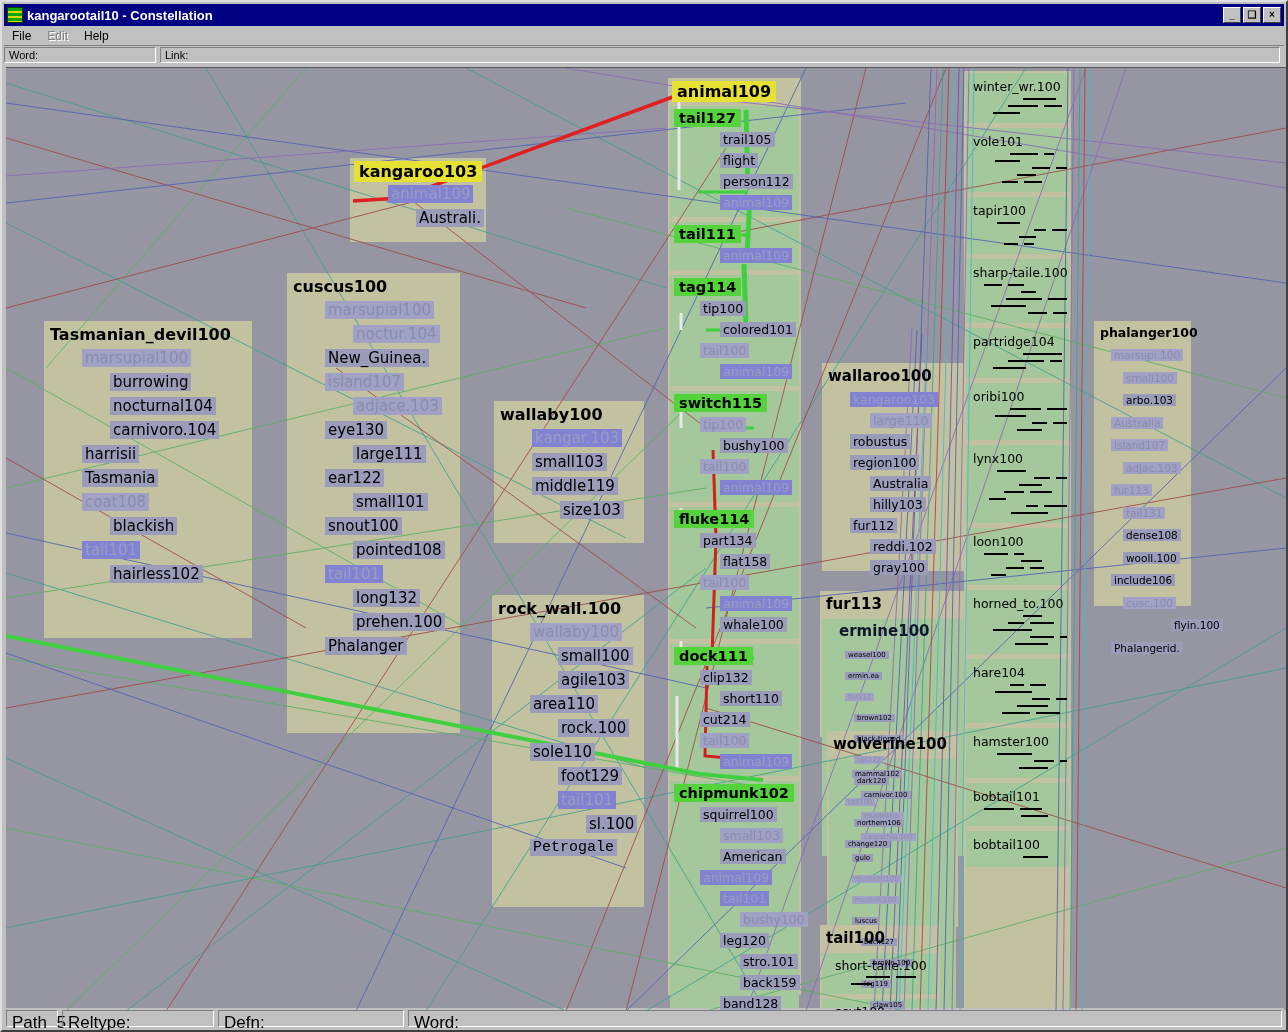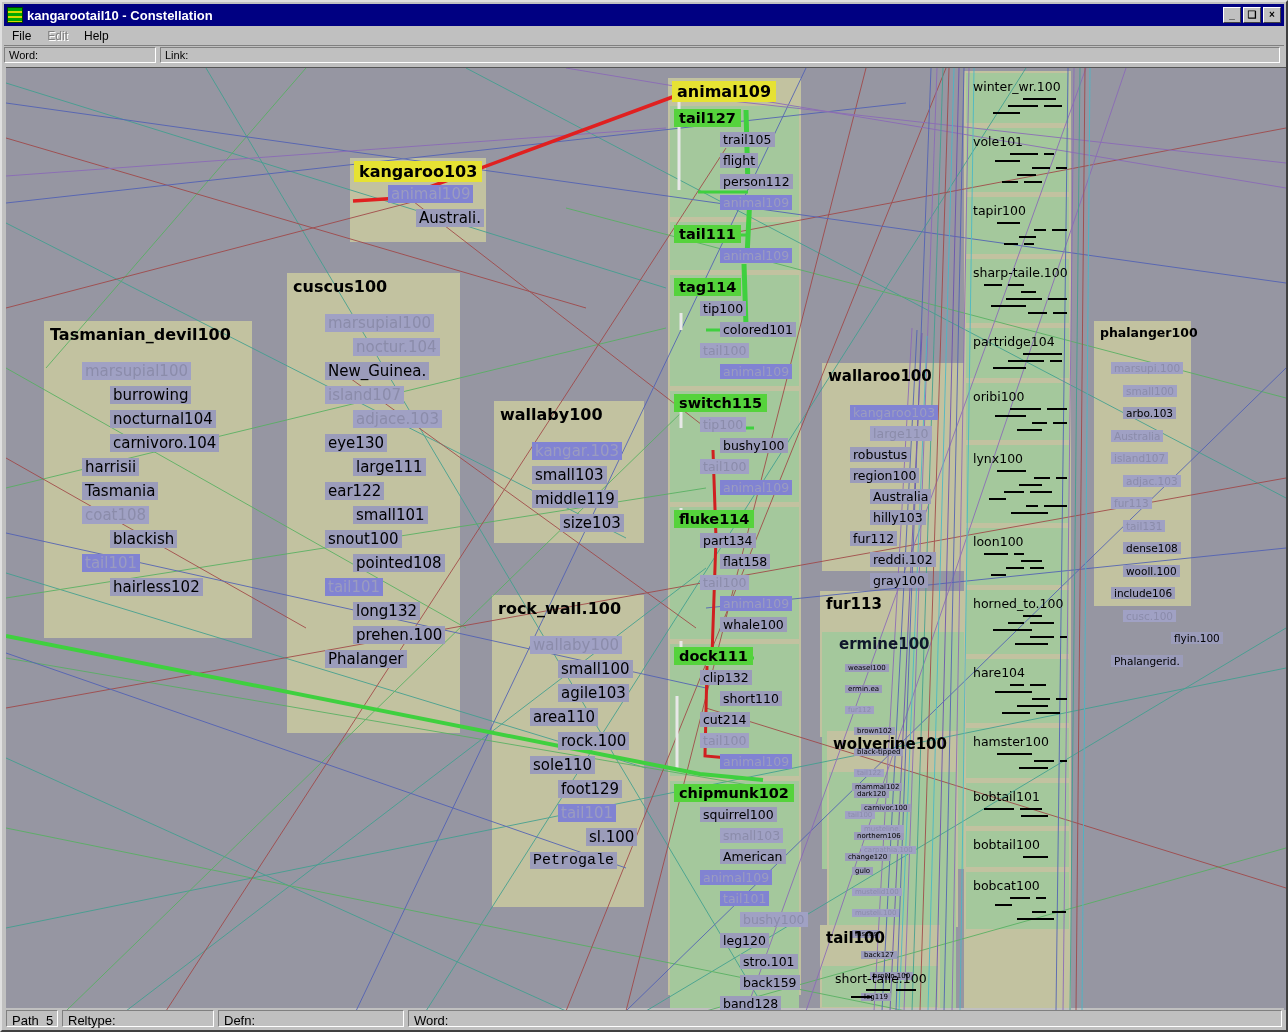--- a/index.html
+++ b/index.html
@@ -29,21 +29,21 @@
   .toolpanel{border:1px solid;border-color:#808080 #fff #fff #808080;background:#c0c0c0;
              font-size:11px;color:#000;padding:1px 4px;margin-right:4px;height:16px;}
   .toolpanel.word{width:152px;}
   .toolpanel.link{flex:1;}
   
   .canvas{position:absolute;left:4px;top:65px;width:1280px;height:943px;background:#9696a2;
           border-top:1px solid #555;overflow:hidden;font-family:"DejaVu Sans",sans-serif;}
   .edges{position:absolute;left:0;top:0;z-index:1;pointer-events:none;}
   .box{position:absolute;background:#c2c2a0;}
   .panel{background:#a4c89c;padding:2px 2px 4px 2px;margin:2px 2px 5px 2px;}
-  .box-title{position:relative;z-index:2;color:#000;font-weight:600;padding:4px 2px 17px 6px;white-space:nowrap;}
+  .box-title{position:relative;z-index:2;color:#000;font-weight:600;padding:4px 2px 4px 6px;white-space:nowrap;}
   .hd-yellow{position:relative;z-index:2;display:inline-block;background:#e6e233;color:#000;font-weight:bold;
              padding:1px 5px;margin:3px 0 2px 4px;white-space:nowrap;}
   .hd-green{position:relative;z-index:2;display:inline-block;background:#55d33c;color:#000;font-weight:bold;
             padding:1px 5px;margin:1px 0 2px 2px;white-space:nowrap;}
   .it{position:relative;z-index:2;white-space:nowrap;}
   .it>span{display:inline-block;padding:0 3px;}
   .it-n>span{background:#9b9cba;color:#000;}
   .it-f>span{background:#a0a1c4;color:#8b8caa;}
   .it-s>span{background:#8183d2;color:#9b9cc0;}
   .it-p>span{background:transparent;color:#000;}
@@ -56,21 +56,21 @@
   .box .it>span{font-size:var(--fs);}
   .box .box-title{font-size:var(--ts);}
   .box .hd-green{font-size:calc(var(--fs) + 2px);}
   .box .hd-yellow{font-size:16px;}
   .stack-label{position:relative;z-index:2;font-size:12.5px;color:#000;margin:4px 0 4px 5px;white-space:nowrap;}
   .bar-row{display:flex;position:relative;z-index:2;margin-bottom:5px;}
   .bar{height:2px;background:#000;}
   
   .statusbar{position:absolute;left:2px;bottom:2px;right:2px;height:20px;background:#c0c0c0;
              display:flex;align-items:center;gap:4px;padding:1px 2px;}
-  .statuspanel{border:1px solid;border-color:#808080 #fff #fff #808080;height:17px;font-size:13px;
+  .statuspanel{border:1px solid;border-color:#808080 #fff #fff #808080;height:17px;font-size:17px;
                color:#000;padding:2px 5px;white-space:nowrap;}
   .sp-path{width:52px;} .sp-reltype{width:152px;} .sp-defn{width:186px;} .sp-word{flex:1;}
 </style>
 </head>
 <body>
 
 <div class="app">
 
   <div class="titlebar">
     <div class="titleicon"></div>
@@ -452,37 +452,20 @@
           <div class="bar-row">
             <div class="bar" style="margin-left: 53px; width: 27px;"></div>
           </div>
         </div>
         <div class="panel">
           <div class="stack-label">bobtail100</div>
           <div class="bar-row">
             <div class="bar" style="margin-left: 55px; width: 25px;"></div>
           </div>
         </div>
-        <div class="panel">
-          <div class="stack-label">bobcat100</div>
-          <div class="bar-row">
-            <div class="bar" style="margin-left: 42px; width: 20px;"></div>
-            <div class="bar" style="margin-left: 6px; width: 10px;"></div>
-          </div>
-          <div class="bar-row">
-            <div class="bar" style="margin-left: 27px; width: 17px;"></div>
-          </div>
-          <div class="bar-row">
-            <div class="bar" style="margin-left: 64px; width: 14px;"></div>
-            <div class="bar" style="margin-left: 6px; width: 14px;"></div>
-          </div>
-          <div class="bar-row">
-            <div class="bar" style="margin-left: 49px; width: 37px;"></div>
-          </div>
-        </div>
       </div>
       <div class="box sz-small" style="left: 1088px; top: 253px; width: 97px; height: 285px;">
         <div class="box-title">phalanger100</div>
         <div>
           <div class="it it-f" style="margin-left: calc(var(--base) + 1 * var(--iu));"><span>marsupi.100</span></div>
           <div class="it it-f" style="margin-left: calc(var(--base) + 2 * var(--iu));"><span>small100</span></div>
           <div class="it it-n" style="margin-left: calc(var(--base) + 2 * var(--iu));"><span>arbo.103</span></div>
           <div class="it it-f" style="margin-left: calc(var(--base) + 1 * var(--iu));"><span>Australia</span></div>
           <div class="it it-f" style="margin-left: calc(var(--base) + 1 * var(--iu));"><span>island107</span></div>
           <div class="it it-f" style="margin-left: calc(var(--base) + 2 * var(--iu));"><span>adjac.103</span></div>

